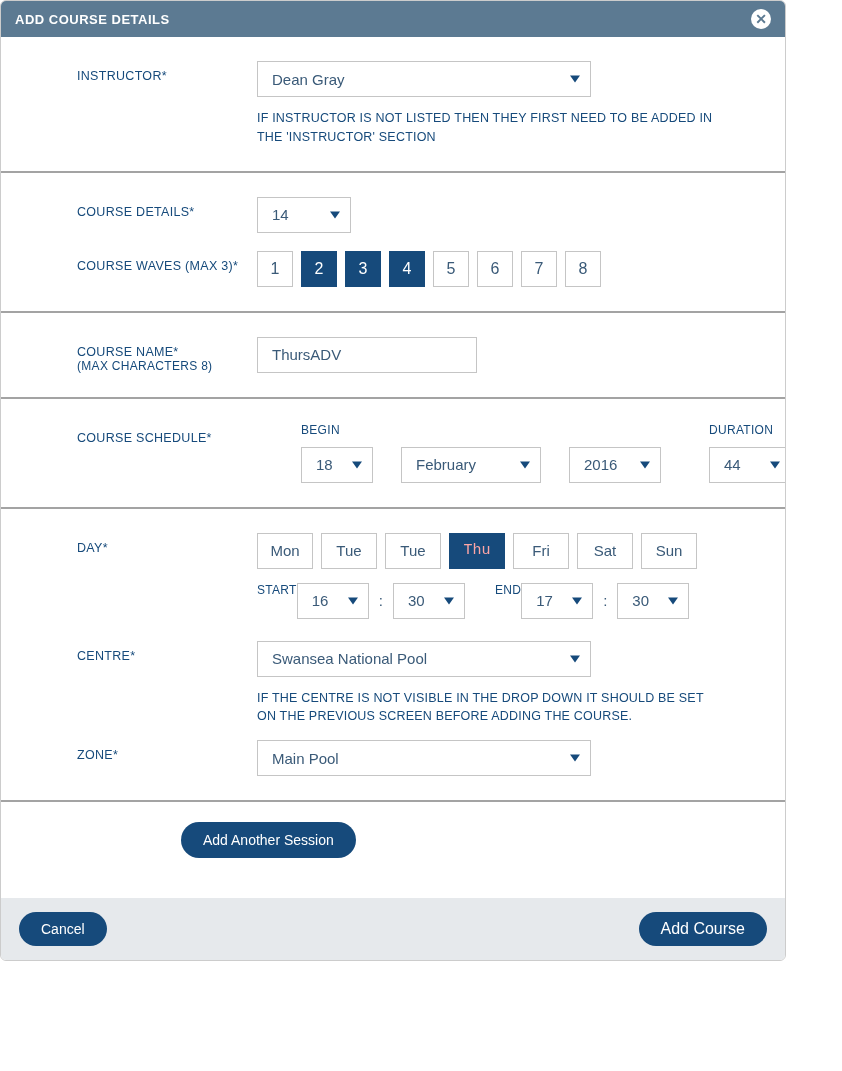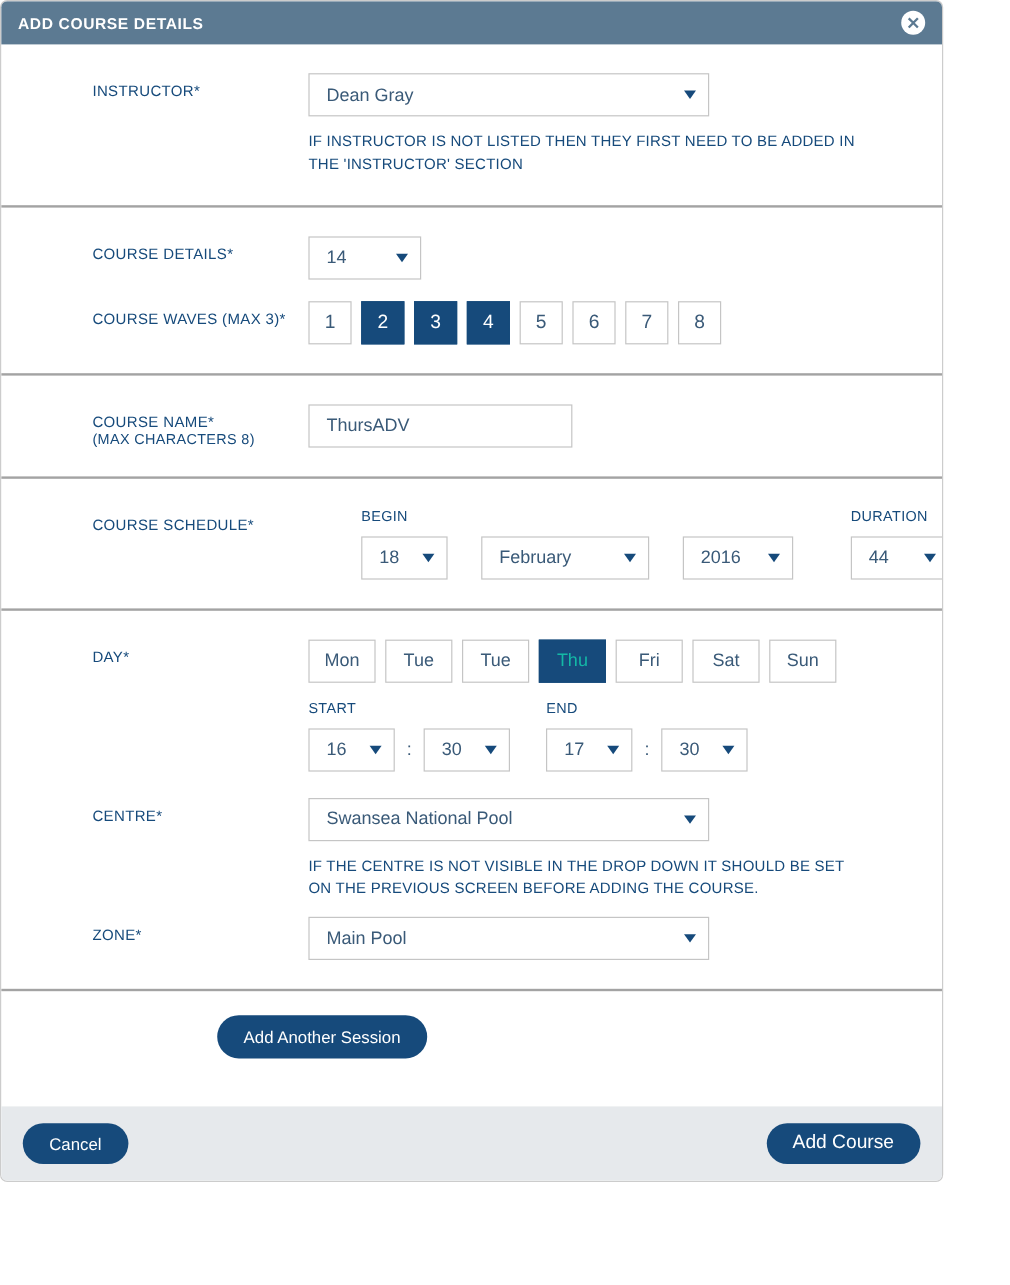--- a/index.html
+++ b/index.html
@@ -22,29 +22,29 @@
   .w-day { width: 72px; }
   .w-month { width: 140px; }
   .w-year { width: 92px; }
   .w-dur { width: 82px; }
   .w-time { width: 72px; }
   .helper { color: #164a7b; font-size: 12.5px; font-weight: 500; letter-spacing: 0.2px; margin-top: 12px; line-height: 1.5; max-width: 460px; }
   .wave-row, .day-row { display: flex; gap: 8px; }
   .wave-btn { width: 36px; height: 36px; border: 1px solid #c5c5c5; background: #fff; color: #3a5a78; font-size: 16px; display: flex; align-items: center; justify-content: center; cursor: pointer; }
   .wave-btn.selected { background: #164a7b; color: #fff; border-color: #164a7b; }
   .day-btn { width: 56px; height: 36px; border: 1px solid #c5c5c5; background: #fff; color: #3a5a78; font-size: 15px; display: flex; align-items: center; justify-content: center; cursor: pointer; }
-  .day-btn.selected { background: #164a7b; color: #14b8a6; border-color: #164a7b; }
+  .day-btn.selected { background: #164a7b; color: #fca5a5; border-color: #164a7b; font-family: Liberation Mono, monospace; }
   .text-input { border: 1px solid #c5c5c5; height: 36px; padding: 0 14px; color: #3a5a78; font-size: 15px; width: 220px; }
   .schedule-row { display: flex; gap: 28px; align-items: center; margin-left: 44px; }
   .sched-col { display: flex; flex-direction: column; }
   .sched-label { color: #164a7b; font-size: 12px; font-weight: 500; letter-spacing: 0.3px; margin-bottom: 10px; height: 14px; }
   .sessions-label { color: #164a7b; font-size: 12.5px; font-weight: 500; letter-spacing: 0.3px; align-self: center; margin-top: 24px; margin-left: 4px; }
   .time-row { display: flex; gap: 10px; align-items: center; }
   .colon { color: #3a5a78; font-size: 15px; }
-  .time-block { display: flex; flex-direction: column; }
+  .time-block { display: flex; flex-direction: row; }
   .time-group { display: flex; gap: 30px; margin-top: 14px; }
   .add-session-row { padding: 20px 0 40px 180px; }
   .add-session-btn { background: #164a7b; color: #fff; border: none; border-radius: 18px; padding: 10px 22px; font-size: 14px; cursor: pointer; }
   .footer { background: #e6e9ec; padding: 14px 18px; display: flex; justify-content: space-between; }
   .cancel-btn { background: #164a7b; color: #fff; border: none; border-radius: 18px; padding: 8px 22px; font-size: 14px; cursor: pointer; }
   .add-course-btn { background: #164a7b; color: #fff; border: none; border-radius: 18px; padding: 8px 22px; font-size: 16px; cursor: pointer; }
 </style>
 </head>
 <body>
 

